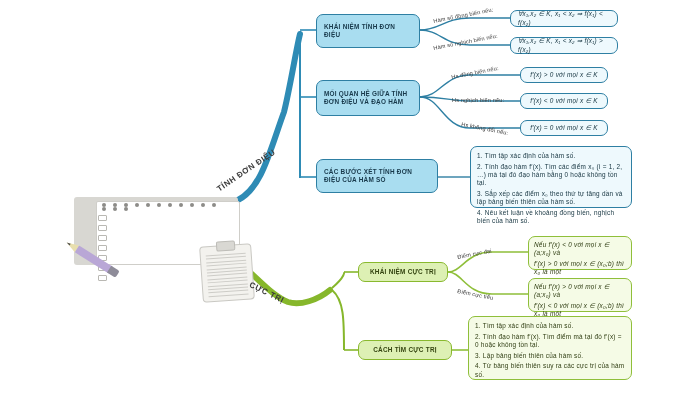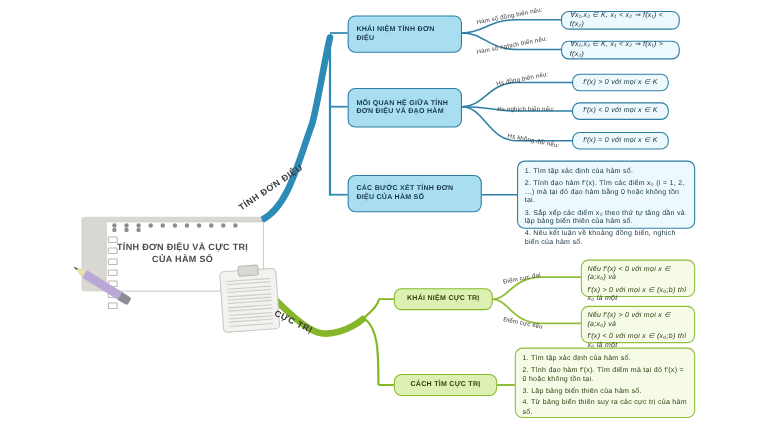--- a/index.html
+++ b/index.html
@@ -164,21 +164,20 @@
     </div>
     <div class="card-rings">
       <i></i>
         <i></i>
         <i></i>
         <i></i>
         <i></i>
         <i></i>
         <i></i>
     </div>
-    <div class="center-title">TÍNH ĐƠN ĐIỆU VÀ CỰC TRỊ CỦA HÀM SỐ</div>
     <div class="clipboard">
       <div class="clip"></div>
       <div class="lines">
           <i></i>
           <i></i>
           <i></i>
           <i></i>
           <i></i>
           <i></i>
           <i></i>

